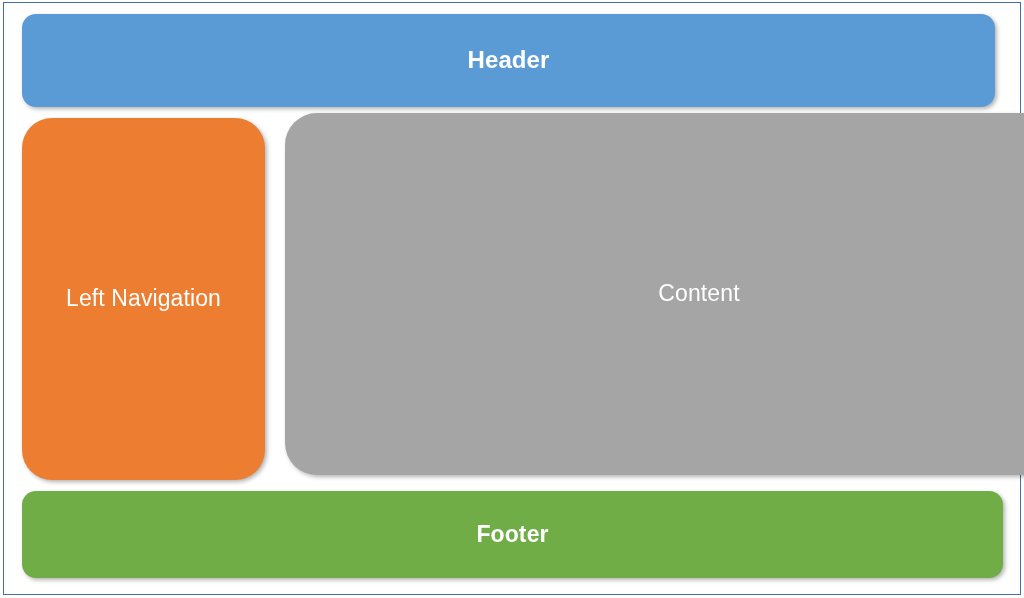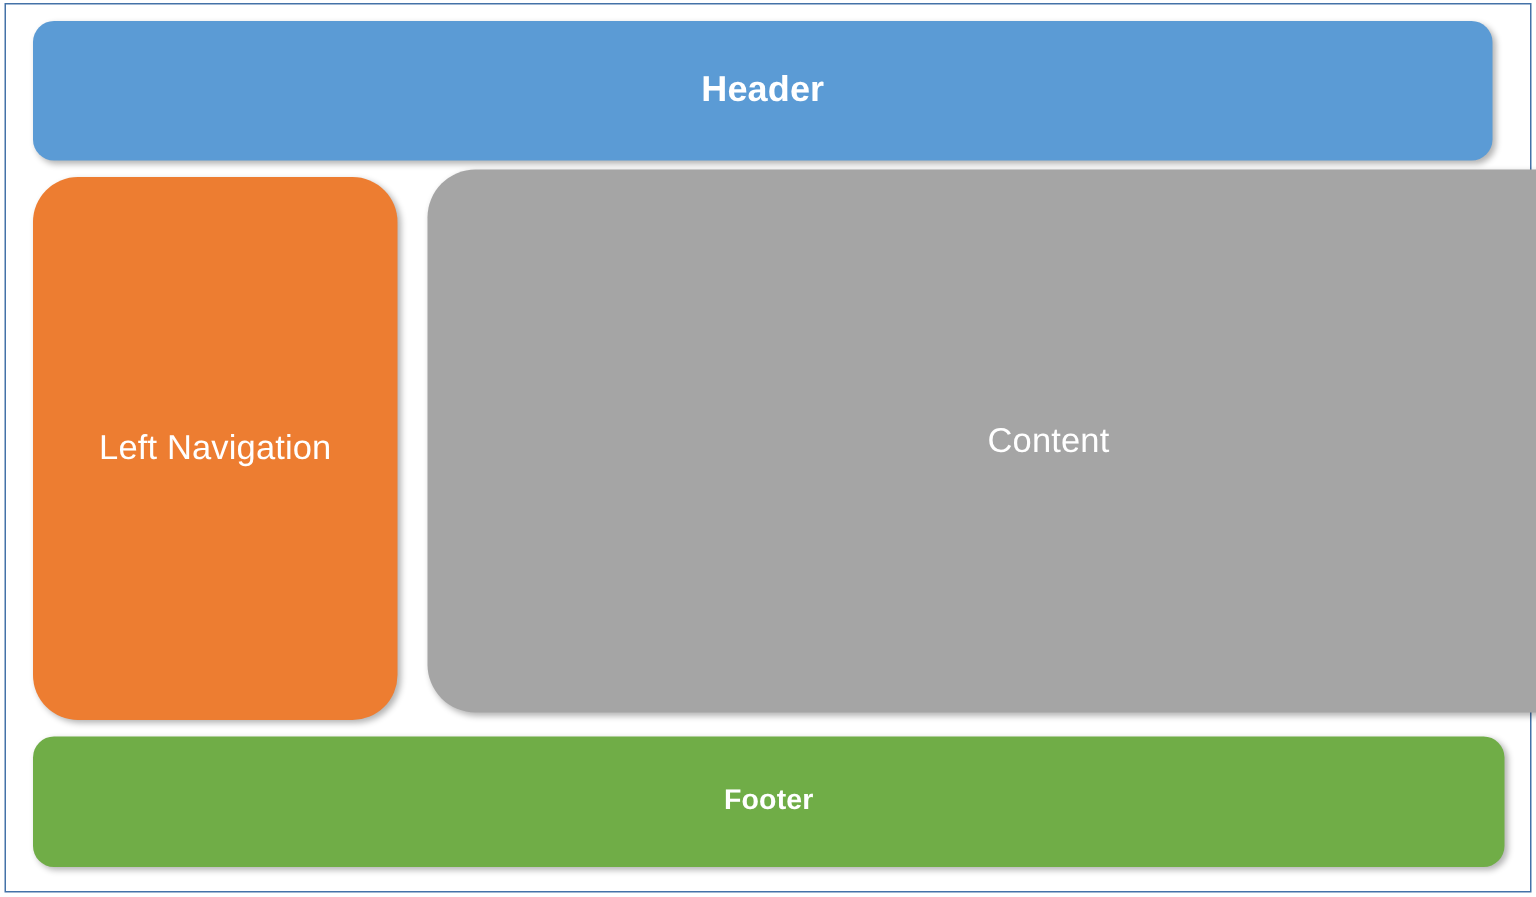--- a/index.html
+++ b/index.html
@@ -95,21 +95,21 @@
   
   .footer-block {
     left: 22px;
     top: 491px;
     width: 981px;
     height: 87px;
     background: #70ad47;
     border-radius: 14px;
   }
   .footer-block .block-label {
-    font-size: 19px;
+    font-size: 23px;
     font-weight: 700;
   }
 </style>
 </head>
 <body>
 
 <div class="canvas">
 
   <div class="page-border"></div>
 

